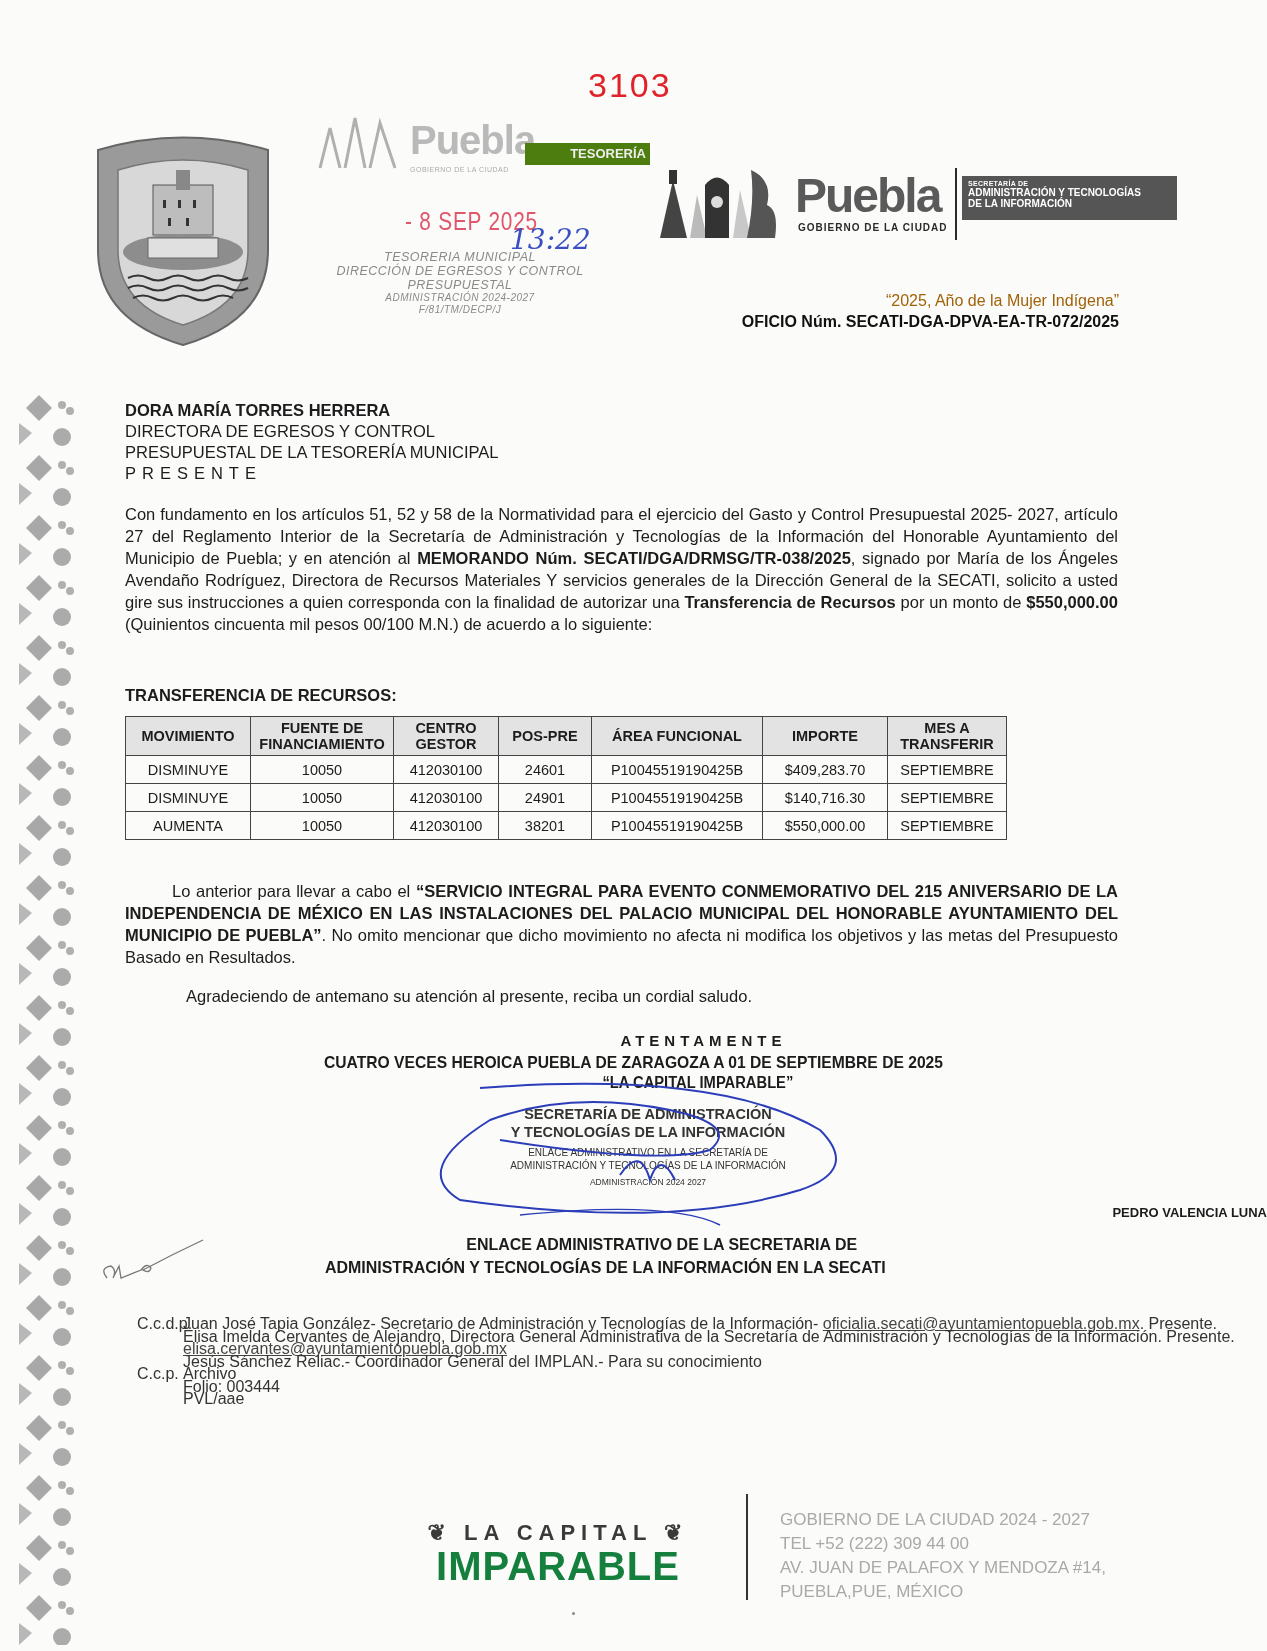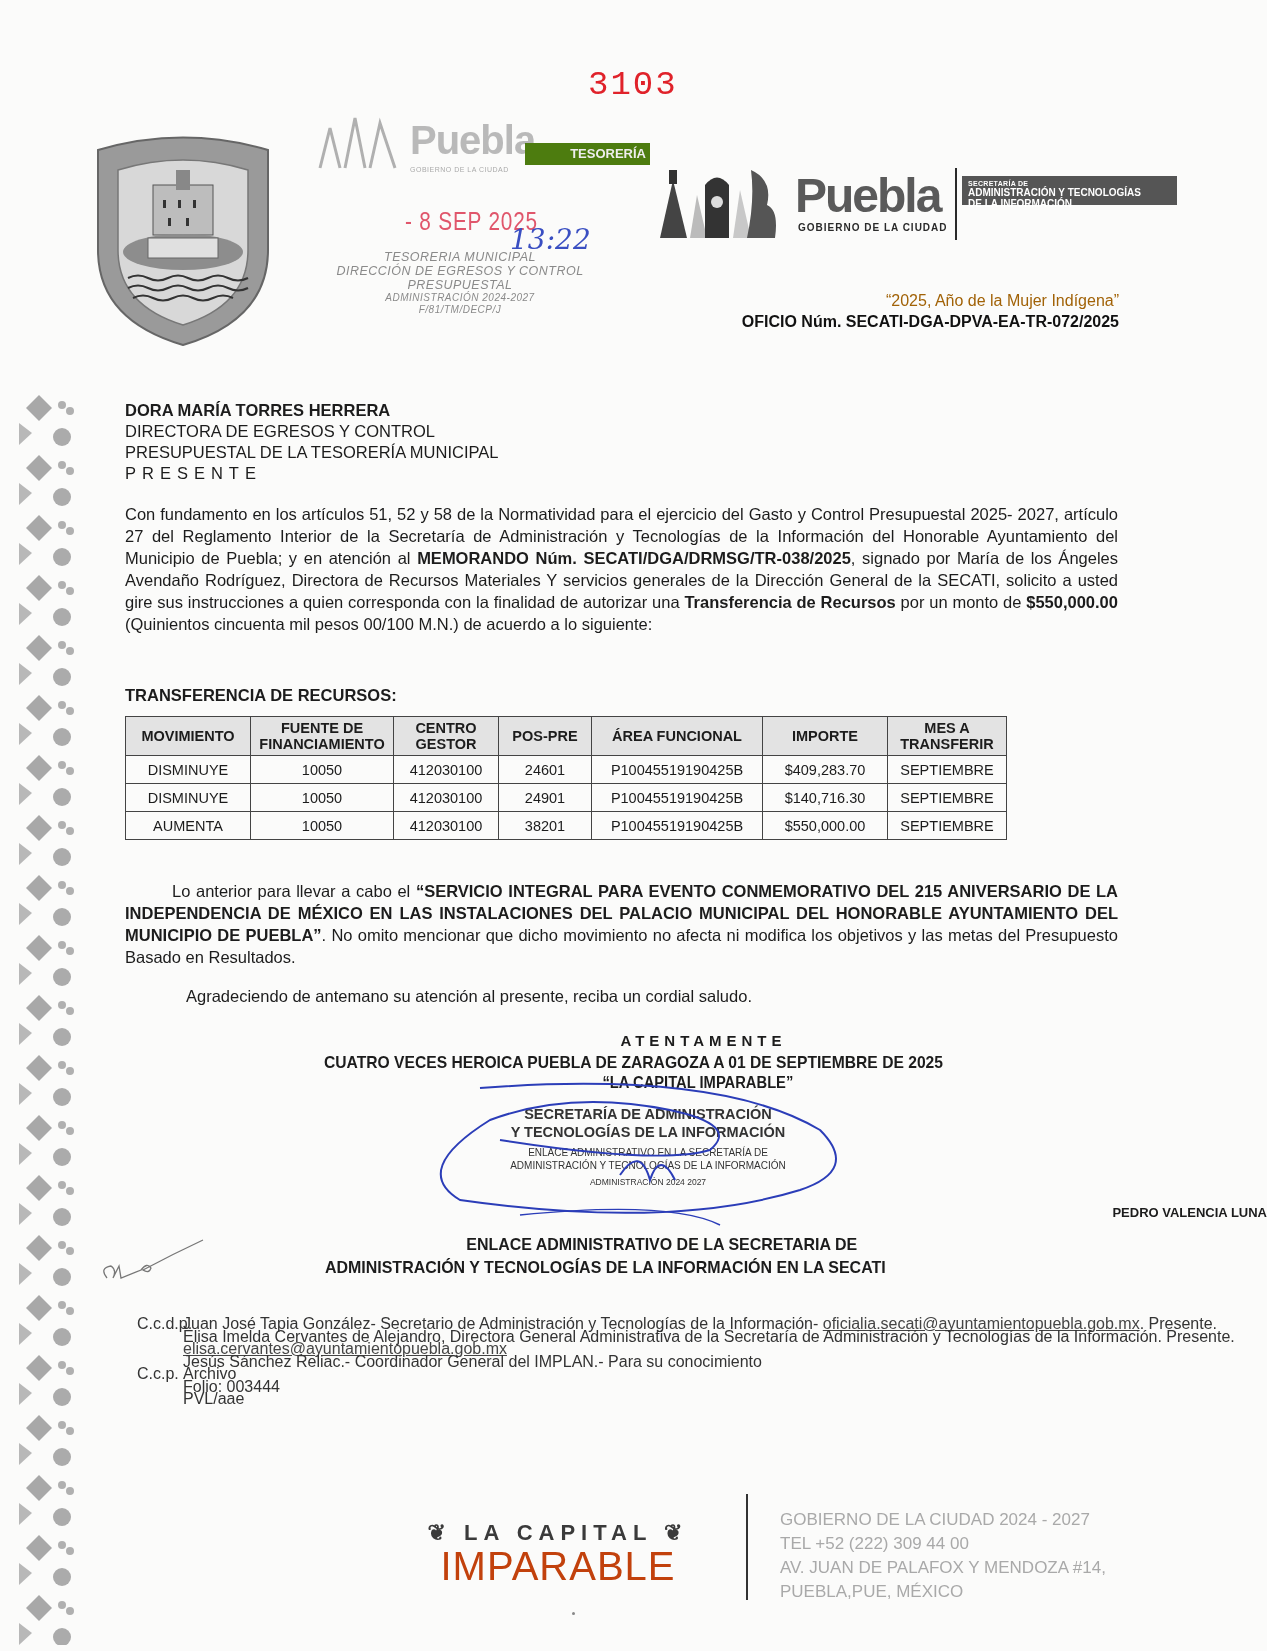--- a/index.html
+++ b/index.html
@@ -5,21 +5,21 @@
   html, body { margin:0; padding:0; }
   body { width:1267px; height:1651px; background:#fbfbfa; position:relative; overflow:hidden;
          font-family:"Liberation Sans", sans-serif; color:#1c1c1c; }
   .abs { position:absolute; }
 
   
   .border-strip { left:14px; top:395px; width:70px; height:1250px; }
   .border-strip svg { width:70px; height:1250px; }
 
   
-  .stamp-number { left:588px; top:66px; font-family:Liberation Mono, monospace; font-size:34px; color:#e0222a; letter-spacing:2px;text-align:right; }
+  .stamp-number { left:588px; top:66px; font-family:Liberation Sans, sans-serif; font-size:34px; color:#e0222a; letter-spacing:2px;text-align:right; }
 
   
   .coat { left:88px; top:130px; width:190px; height:220px; }
 
   
   .treas-stamp { left:310px; top:108px; width:350px; height:230px; }
   .treas-logo { left:0; top:0; width:350px; height:70px; }
   .treas-logo .word { position:absolute; left:100px; top:10px; font-size:40px; font-weight:bold; color:#b9b9b9; letter-spacing:-1px; }
   .treas-logo .bar { position:absolute; left:215px; top:35px; width:125px; height:22px; background:#4d7c0f; color:#eee; font-size:13px; font-weight:bold; text-align:right; padding-right:4px; box-sizing:border-box; line-height:22px; }
   .treas-logo .sub { position:absolute; left:100px; top:58px; font-size:7px; color:#aaa; letter-spacing:0.5px; }
@@ -27,21 +27,21 @@
   .time-hand { left:200px; top:115px; font-family:"DejaVu Serif", serif; font-style:italic; font-size:28px; color:#3a4fc2; }
   .treas-lines { left:0; top:142px; width:300px; text-align:center; color:#8a8a8a; font-size:12.5px; line-height:14px; letter-spacing:0.5px;font-style:italic; }
   .treas-lines .small { font-size:10px; line-height:12px; }
 
   
   .header-logo { left:655px; top:160px; width:535px; height:80px; }
   .hl-icon { position:absolute; left:0; top:0; width:140px; height:80px; }
   .hl-word { position:absolute; left:140px; top:8px; font-size:48px; font-weight:bold; color:#5a5a5a; letter-spacing:-2px; }
   .hl-sub { position:absolute; left:143px; top:62px; font-size:10px; font-weight:bold; color:#2a2a2a; letter-spacing:1px; }
   .hl-divider { position:absolute; left:300px; top:8px; width:2px; height:72px; background:#2a2a2a; }
-  .hl-box { position:absolute; left:307px; top:16px; width:215px; height:29px; background:#555; color:#fff; padding:4px 6px; box-sizing:border-box; }
+  .hl-box { position:absolute; left:307px; top:16px; width:215px; height:44px; background:#555; color:#fff; padding:4px 6px; box-sizing:border-box; }
   .hl-box .l1 { font-size:7px; font-weight:bold; letter-spacing:0.3px; }
   .hl-box .l2 { font-size:10px; font-weight:bold; line-height:11px; }
 
   .motto { right:148px; top:292px; font-size:16px; color:#a16207; }
   .oficio { right:148px; top:313px; font-size:16px; font-weight:bold; color:#111; }
 
   
   .addressee { left:125px; top:400px; font-size:16.5px; line-height:21px; }
   .addressee .name { font-weight:bold; }
   .addressee .presente { letter-spacing:6px; }
@@ -76,21 +76,21 @@
 
   
   .cc { left:137px; top:1318px; font-size:16px; line-height:12.5px; color:#333; }
   .cc .row { display:flex; }
   .cc .lbl { width:46px; flex-shrink:0; }
   .cc a { color:#444; text-decoration:underline; }
 
   
   .footer-logo { left:408px; top:1520px; width:300px; height:100px; text-align:center; }
   .fl-top { font-size:22px; font-weight:bold; letter-spacing:6px; color:#3a3a3a; }
-  .fl-bottom { font-size:40px; font-weight:normal; color:#c2410c; letter-spacing:1px; line-height:40px; font-family:"Liberation Sans Narrow","Liberation Sans", sans-serif; }
+  .fl-bottom { font-size:40px; font-weight:bold; color:#15803d; letter-spacing:1px; line-height:40px; font-family:"Liberation Sans Narrow","Liberation Sans", sans-serif; }
   .fl-wing { font-size:22px; color:#3a3a3a; }
   .footer-divider { left:746px; top:1494px; width:2px; height:106px; background:#333; }
   .footer-info { left:780px; top:1508px; font-size:17px; line-height:24px; color:#a9a9a9; }
   .dot { left:572px; top:1612px; width:3px; height:3px; background:#888; border-radius:50%; }
 </style>
 </head>
 <body>
 
 <div class="abs border-strip">
   <svg id="border-svg" viewBox="0 0 70 1250">

